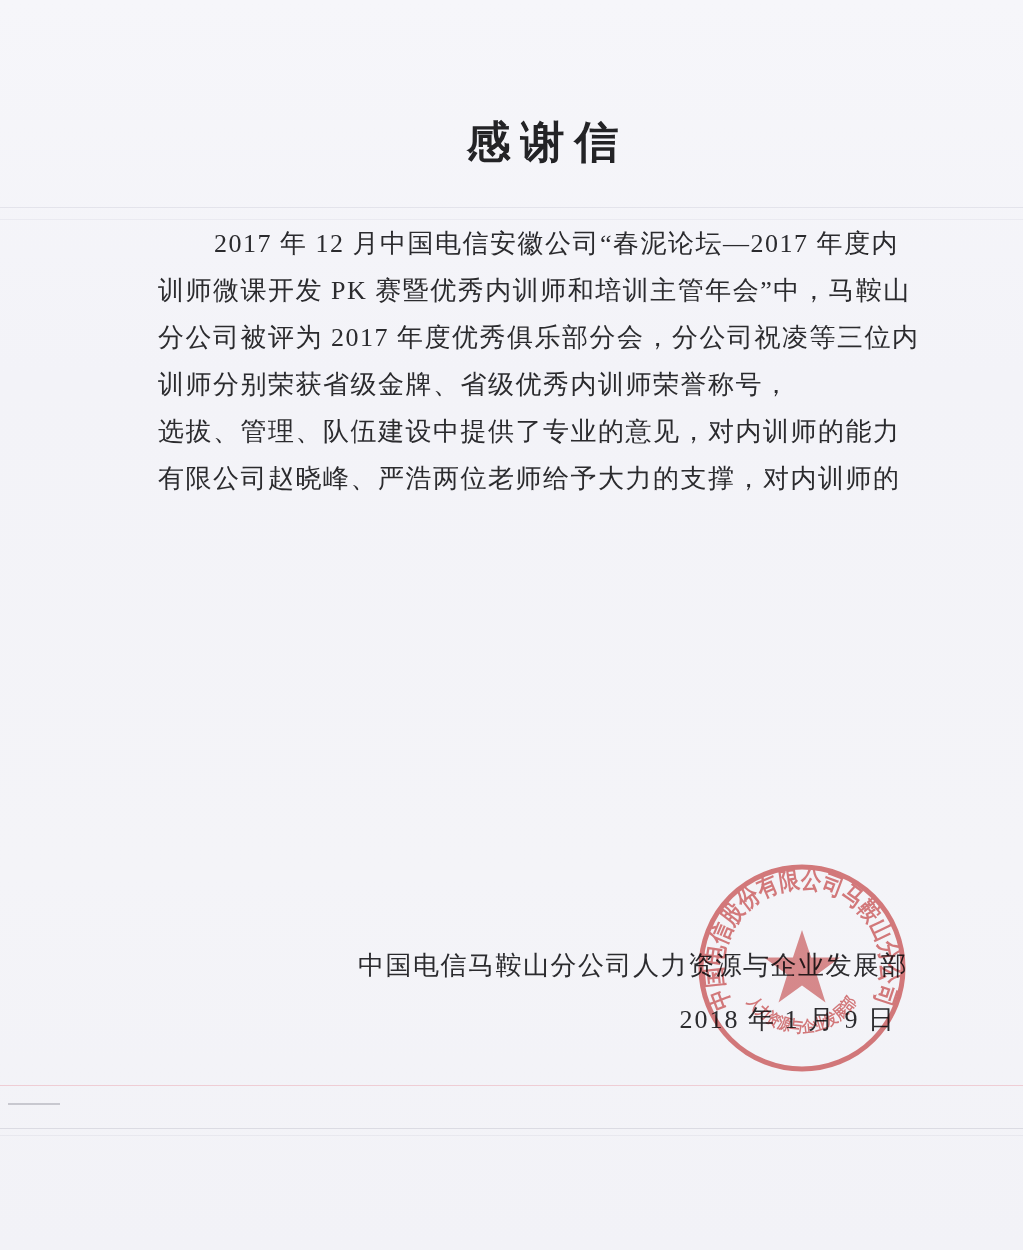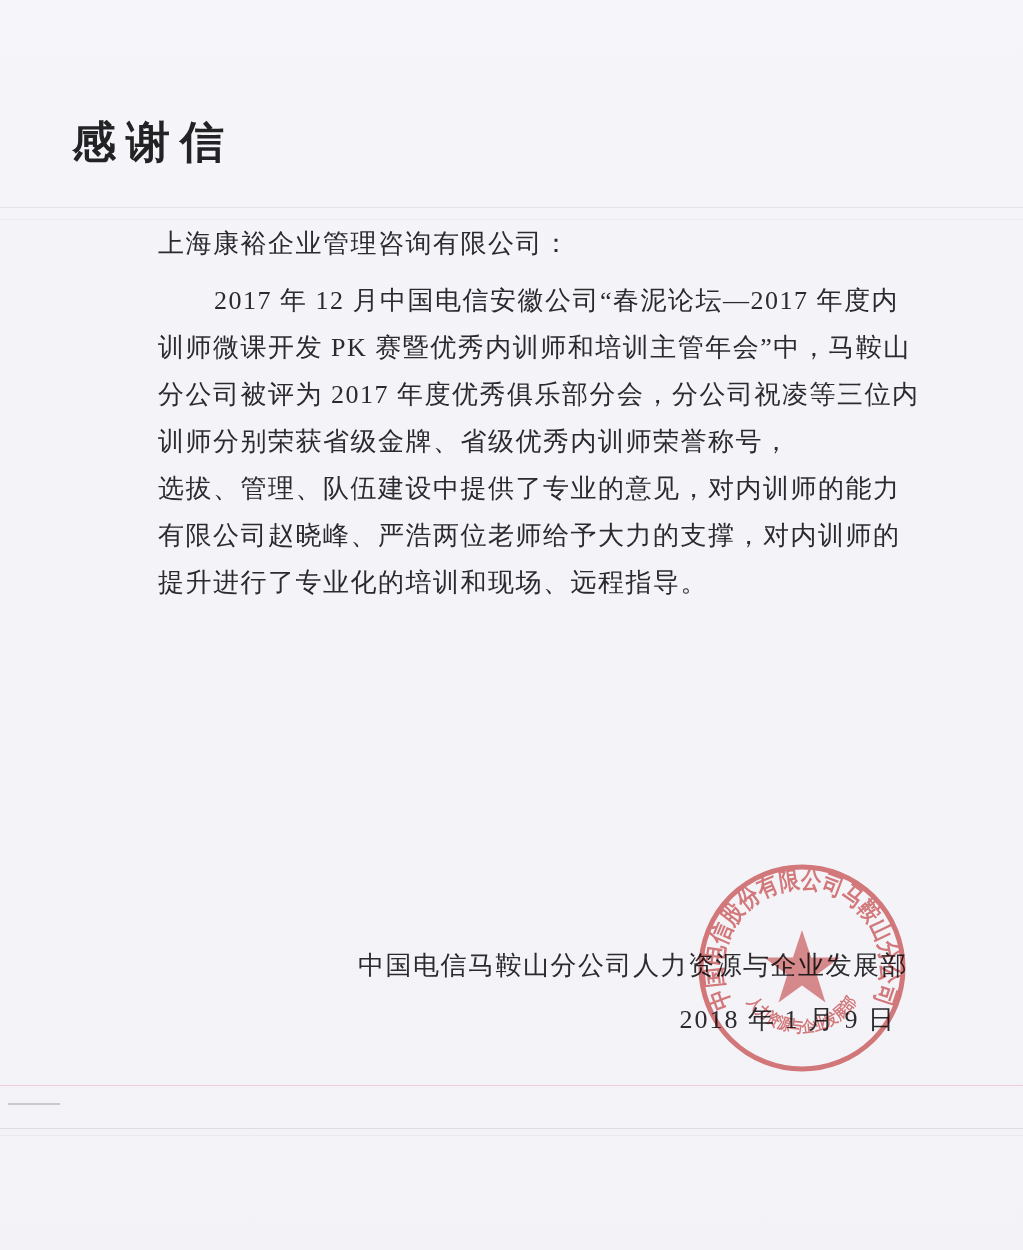--- a/index.html
+++ b/index.html
@@ -19,20 +19,21 @@
     position: absolute;
     inset: 0;
     background:
       linear-gradient(180deg, #f6f6fa 0%, #f3f3f8 30%, #f4f4f8 70%, #f2f2f7 100%);
   }
   .page-title {
     position: absolute;
     top: 113px;
     left: 0;
     width: 100%;
+    text-align: center;
     padding-left: 72px;
     box-sizing: border-box;
     font-size: 44px;
     font-weight: bold;
     letter-spacing: 10px;
     color: #232326;
   }
   .content {
     position: absolute;
     top: 220px;
@@ -102,28 +103,26 @@
   <div class="scanline l1"></div>
   <div class="scanline l2"></div>
   <div class="scanline l3"></div>
   <div class="scanline l4"></div>
   <div class="scanline l5"></div>
   <div class="scandash"></div>
 
   <div class="page-title">感谢信</div>
 
   <div class="content">
-    <div class="line salutation">上海康裕企业管理咨询有限公司：</div>
     <div class="line indent">2017 年 12 月中国电信安徽公司“春泥论坛—2017 年度内</div>
     <div class="line">训师微课开发 PK 赛暨优秀内训师和培训主管年会”中，马鞍山</div>
     <div class="line">分公司被评为 2017 年度优秀俱乐部分会，分公司祝凌等三位内</div>
     <div class="line">训师分别荣获省级金牌、省级优秀内训师荣誉称号，</div>
     <div class="line">选拔、管理、队伍建设中提供了专业的意见，对内训师的能力</div>
     <div class="line">有限公司赵晓峰、严浩两位老师给予大力的支撑，对内训师的</div>
-    <div class="line">提升进行了专业化的培训和现场、远程指导。</div>
   </div>
 
   <div class="signature-line">中国电信马鞍山分公司人力资源与企业发展部</div>
   <div class="date-line">2018 年 1 月 9 日</div>
 
   <div class="seal">
     <svg width="220" height="220" viewBox="0 0 220 220">
       <defs>
         <path id="sealArcTop" d="M 39.4 147.5 A 80 80 0 1 1 180.6 147.5" fill="none"></path>
         <path id="sealArcBottom" d="M 54.6 142 A 64 64 0 0 0 165.4 142" fill="none"></path>

